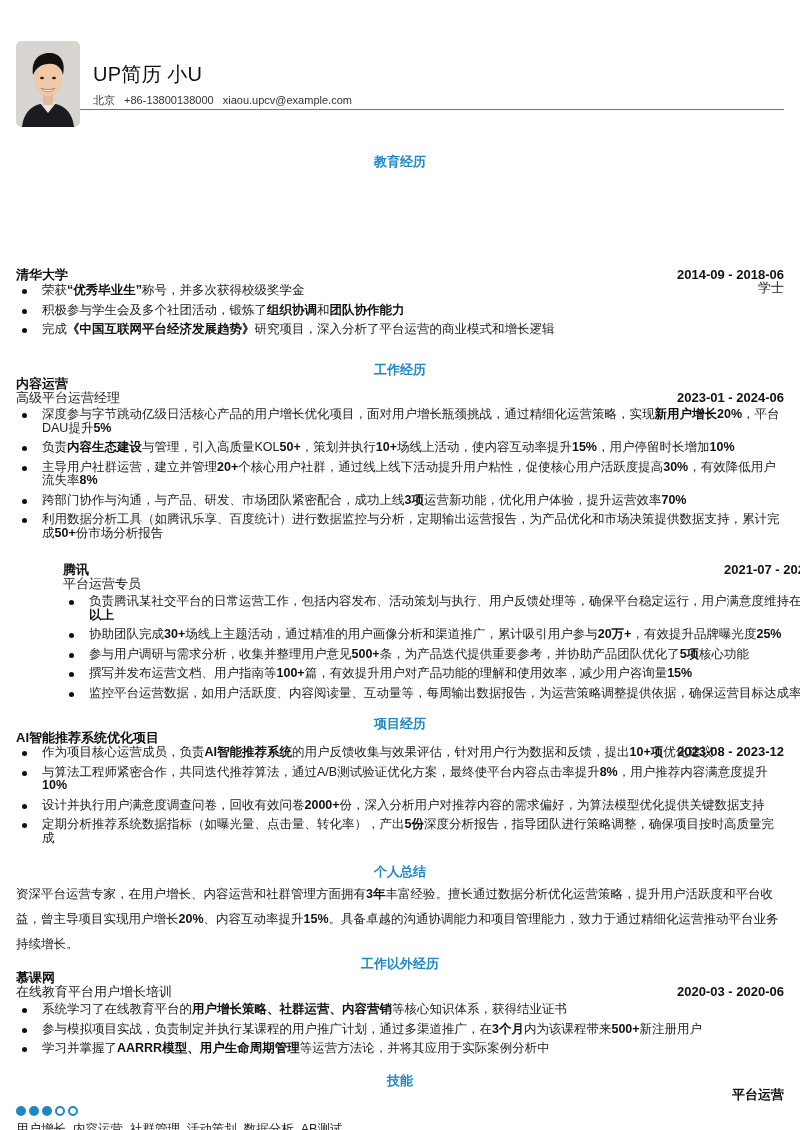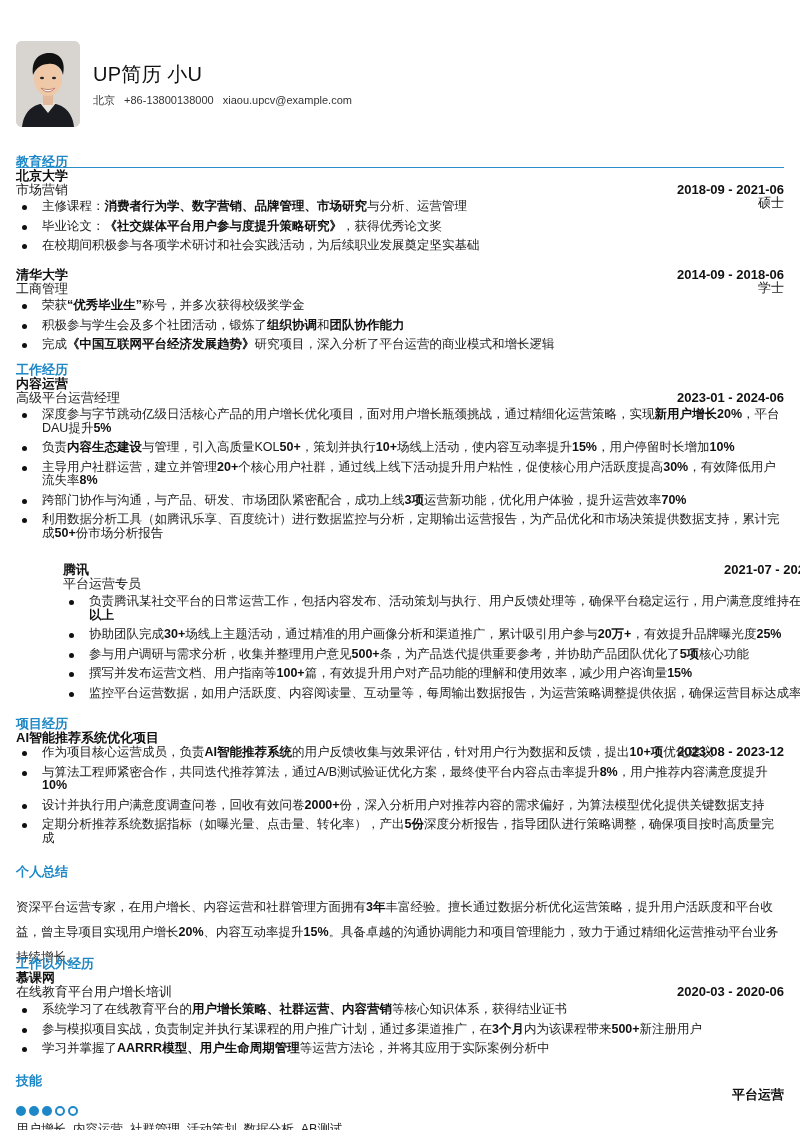--- a/index.html
+++ b/index.html
@@ -1,28 +1,28 @@
 <!DOCTYPE html>
 <html><head>
   <meta charset="utf-8">
   <style>
     * { box-sizing: border-box; margin: 0; padding: 0; }
     html, body { width: 800px; height: 1130px; overflow: hidden; background: #ffffff; }
     body { font-family: "Liberation Sans", "DejaVu Sans", sans-serif; color: #222; font-size: 12.5px; position: relative; }
     .page { position: absolute; left: 16px; top: 0; width: 768px; }
 
     
-    .header { position: relative; height: 168px; border-bottom: 1.5px solid #2b8fc9; }
+    .header { position: relative; height: 110px; border-bottom: 1.5px solid #2b8fc9; }
     .avatar { position: absolute; left: 0; top: 41px; width: 64px; height: 86px; border-radius: 6px; overflow: hidden; background: #d9d6d2; }
     .name { position: absolute; left: 77px; top: 61px; font-size: 20px; font-weight: normal; color: #111; letter-spacing: 0.2px; }
     .contact { position: absolute; left: 77px; top: 93px; font-size: 11px; color: #333; white-space: nowrap; }
     .contact span { margin-right: 6px; }
 
     
-    .section-title { color: #1e88c7; font-size: 13px; font-weight: bold; line-height: 14px; }
+    .section-title { color: #1e88c7; font-size: 13px; font-weight: bold; line-height: 14px; text-align: center; }
     .entry-head { position: relative; line-height: 14px; }
     .entry-org { font-weight: bold; font-size: 13px; color: #111; line-height: 13px; }
     .entry-date { position: absolute; right: 0; top: 0; font-weight: bold; font-size: 13px; color: #111; }
     .entry-role { font-size: 13px; color: #222; line-height: 15px; }
     .entry-degree { position: absolute; right: 0; top: 13px; font-size: 13px; color: #222; }
     ul.bullets { list-style: none; margin-top: 3px; }
     ul.bullets li { position: relative; padding-left: 26px; font-size: 12.5px; line-height: 13.5px; margin-bottom: 6px; color: #222; }
     ul.bullets li::before { content: ""; position: absolute; left: 6px; top: 5px; width: 5px; height: 5px; border-radius: 50%; background: #111; }
     b { font-weight: bold; color: #111; }
 
@@ -58,40 +58,26 @@
     <div class="name">UP简历 小U</div>
     <div class="contact">
       <span>北京</span>
       <span>+86-13800138000</span>
       <span>xiaou.upcv@example.com</span>
     </div>
   </div>
 
   <div class="abs" style="top:155px;">
     <div class="section-title">教育经历</div>
-    <div>
-      <div class="entry-head">
-        <div class="entry-org">北京大学</div>
-        <div class="entry-date" style="top:14px;">2018-09 - 2021-06</div>
-        <div class="entry-role">市场营销</div>
-        <div class="entry-degree" style="top:27px;">硕士</div>
-      </div>
-      <ul class="bullets">
-          <li>主修课程：<b>消费者行为学、数字营销、品牌管理、市场研究</b>与分析、运营管理</li>
-          <li>毕业论文：<b>《社交媒体平台用户参与度提升策略研究》</b>，获得优秀论文奖</li>
-          <li>在校期间积极参与各项学术研讨和社会实践活动，为后续职业发展奠定坚实基础</li>
-        </ul>
-    </div>
   </div>
 
   <div class="abs" style="top:268px;">
     <div class="entry-head">
       <div class="entry-org">清华大学</div>
       <div class="entry-date">2014-09 - 2018-06</div>
-      <div class="entry-role">工商管理</div>
       <div class="entry-degree">学士</div>
     </div>
     <ul class="bullets">
         <li>荣获<b>“优秀毕业生”</b>称号，并多次获得校级奖学金</li>
         <li>积极参与学生会及多个社团活动，锻炼了<b>组织协调</b>和<b>团队协作能力</b></li>
         <li>完成<b>《中国互联网平台经济发展趋势》</b>研究项目，深入分析了平台运营的商业模式和增长逻辑</li>
       </ul>
   </div>
 
   <div class="abs" style="top:363px;">
@@ -134,21 +120,21 @@
     <ul class="bullets" style="margin-top:2px;">
         <li>作为项目核心运营成员，负责<b>AI智能推荐系统</b>的用户反馈收集与效果评估，针对用户行为数据和反馈，提出<b>10+项</b>优化建议</li>
         <li>与算法工程师紧密合作，共同迭代推荐算法，通过A/B测试验证优化方案，最终使平台内容点击率提升<b>8%</b>，用户推荐内容满意度提升<b>10%</b></li>
         <li>设计并执行用户满意度调查问卷，回收有效问卷<b>2000+</b>份，深入分析用户对推荐内容的需求偏好，为算法模型优化提供关键数据支持</li>
         <li>定期分析推荐系统数据指标（如曝光量、点击量、转化率），产出<b>5份</b>深度分析报告，指导团队进行策略调整，确保项目按时高质量完成</li>
       </ul>
   </div>
 
   <div class="abs" style="top:865px;">
     <div class="section-title">个人总结</div>
-    <div class="summary" style="margin-top:16px;">资深平台运营专家，在用户增长、内容运营和社群管理方面拥有<b>3年</b>丰富经验。擅长通过数据分析优化运营策略，提升用户活跃度和平台收益，曾主导项目实现用户增长<b>20%</b>、内容互动率提升<b>15%</b>。具备卓越的沟通协调能力和项目管理能力，致力于通过精细化运营推动平台业务持续增长。</div>
+    <div class="summary" style="margin-top:3px;">资深平台运营专家，在用户增长、内容运营和社群管理方面拥有<b>3年</b>丰富经验。擅长通过数据分析优化运营策略，提升用户活跃度和平台收益，曾主导项目实现用户增长<b>20%</b>、内容互动率提升<b>15%</b>。具备卓越的沟通协调能力和项目管理能力，致力于通过精细化运营推动平台业务持续增长。</div>
   </div>
 
   <div class="abs" style="top:957px;">
     <div class="section-title">工作以外经历</div>
     <div class="entry-head">
       <div class="entry-org">慕课网</div>
       <div class="entry-date" style="top:14px;">2020-03 - 2020-06</div>
       <div class="entry-role">在线教育平台用户增长培训</div>
     </div>
     <ul class="bullets" style="margin-top:4px;">

